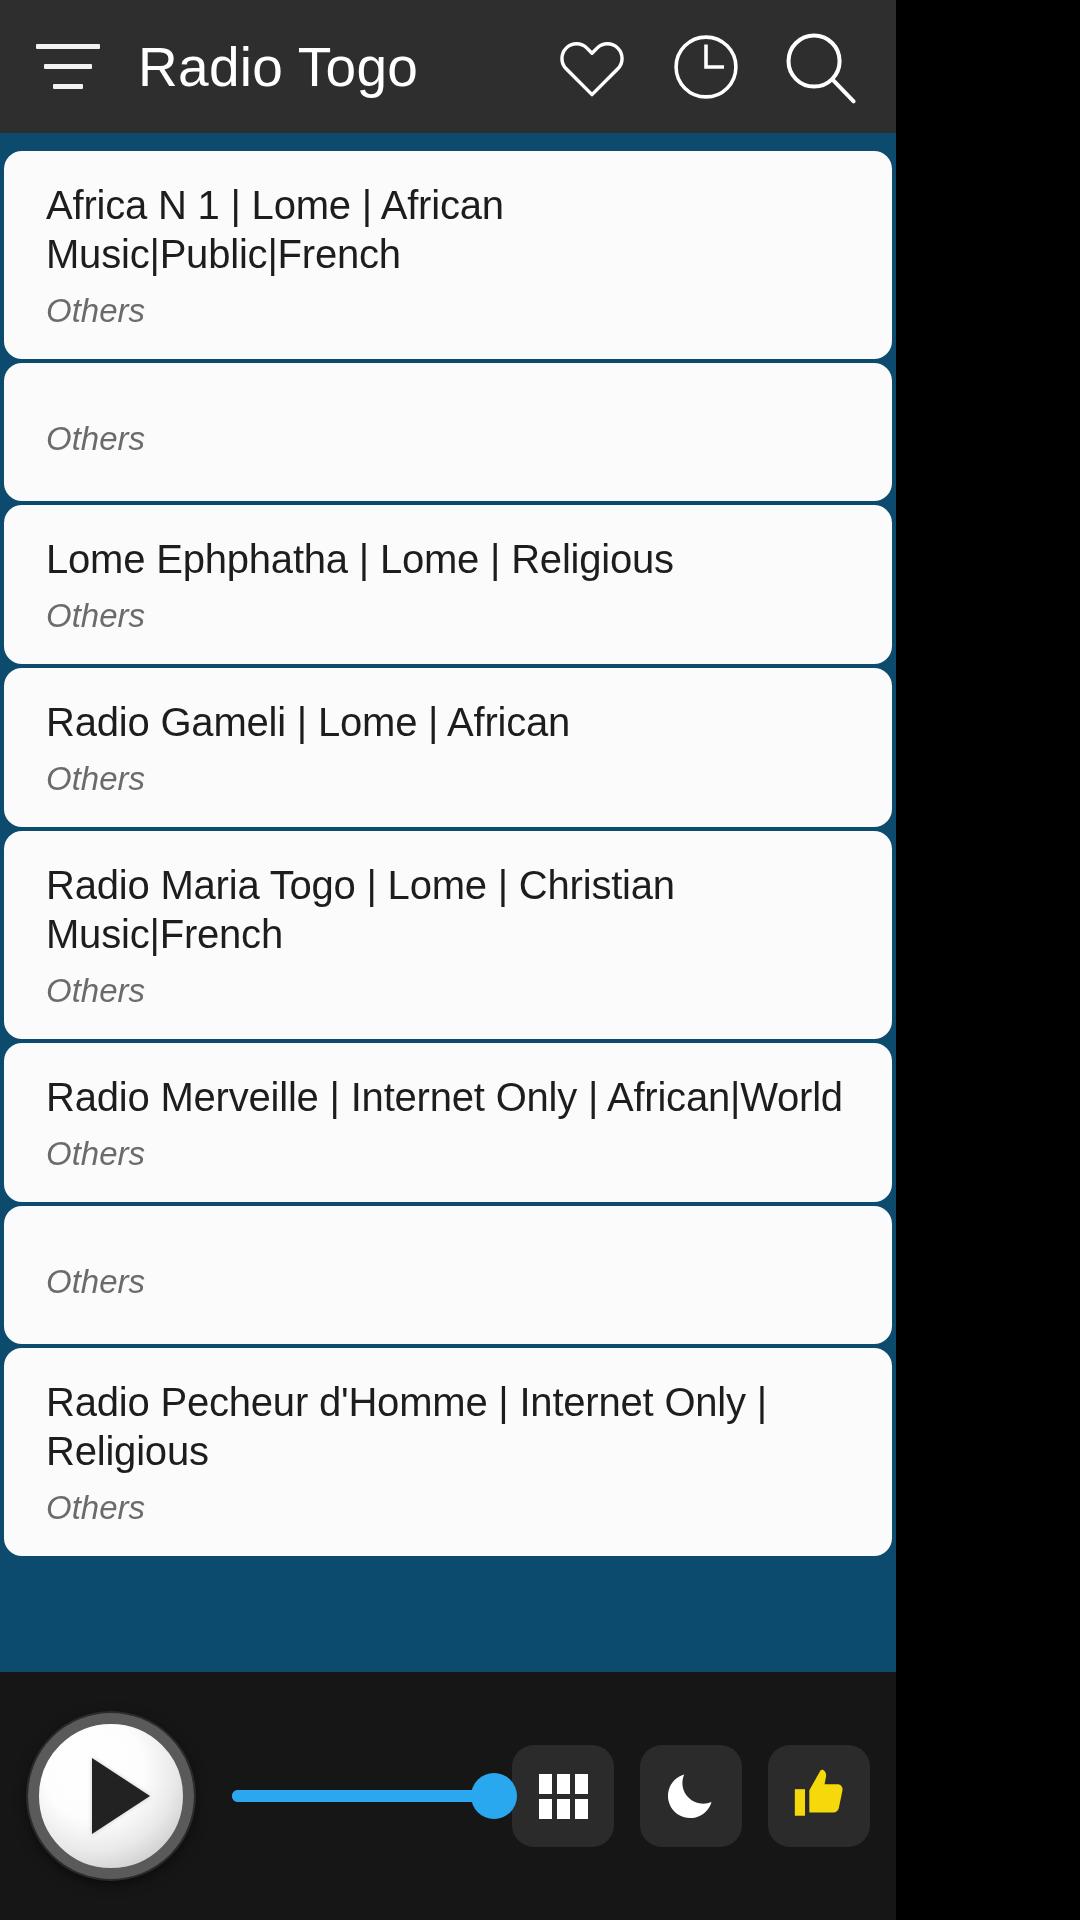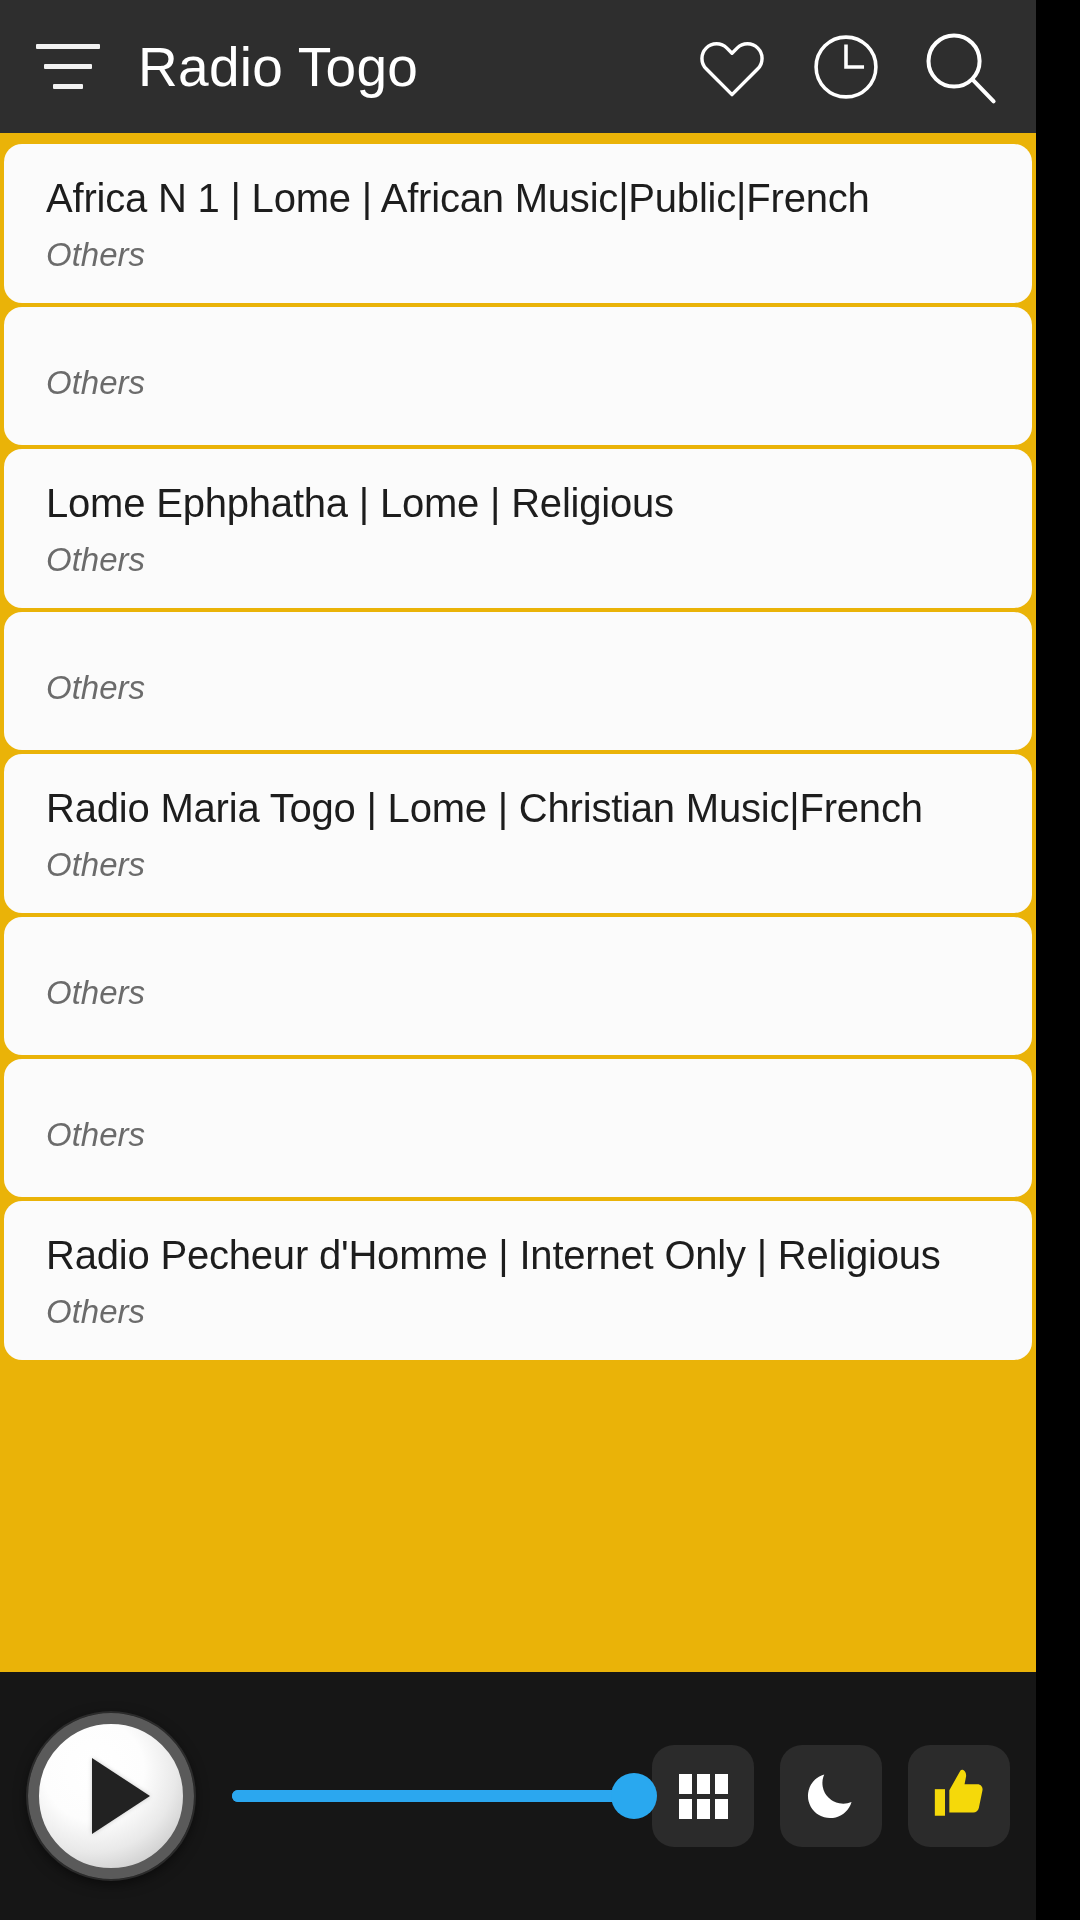--- a/index.html
+++ b/index.html
@@ -4,21 +4,21 @@
 <style>
   * { margin:0; padding:0; box-sizing:border-box; }
   html, body {
     width:1080px; height:1920px;
     background:#000;
     font-family:"Liberation Sans", sans-serif;
     overflow:hidden;
   }
   .phone {
     position:relative;
-    width:1036px; height:1920px;
+    width:896px; height:1920px;
     background:#000;
     display:flex; flex-direction:column;
   }
 
   
   .appbar {
     height:133px;
     background:#2e2e2e;
     display:flex; align-items:center;
     padding:0 22px 0 22px;
@@ -57,23 +57,23 @@
   .icon-btn {
     width:96px; height:96px;
     display:flex; align-items:center; justify-content:center;
     cursor:pointer;
   }
   .icon-btn svg { display:block; }
 
   
   .station-list {
     flex:1 1 auto;
-    background:#eab308;
+    background:#0c4a6e;
     overflow:hidden;
-    padding-top:5px;
+    padding-top:12px;
   }
   .station-card {
     background:#fbfbfb;
     border-radius:18px;
     margin:0 4px 4px 4px;
     padding:30px 42px 26px 42px;
     display:flex; flex-direction:column;
     justify-content:center;
     cursor:pointer;
     min-height:138px;
@@ -225,29 +225,31 @@
     <div class="station-card">
       <div class="station-sub">Others</div>
     </div>
 
     <div class="station-card">
       <div class="station-name">Lome Ephphatha | Lome | Religious</div>
       <div class="station-sub">Others</div>
     </div>
 
     <div class="station-card">
+      <div class="station-name">Radio Gameli | Lome | African</div>
       <div class="station-sub">Others</div>
     </div>
 
     <div class="station-card">
       <div class="station-name">Radio Maria Togo | Lome | Christian Music|French</div>
       <div class="station-sub">Others</div>
     </div>
 
     <div class="station-card">
+      <div class="station-name">Radio Merveille | Internet Only | African|World</div>
       <div class="station-sub">Others</div>
     </div>
 
     <div class="station-card">
       <div class="station-sub">Others</div>
     </div>
 
     <div class="station-card">
       <div class="station-name">Radio Pecheur d'Homme | Internet Only | Religious</div>
       <div class="station-sub">Others</div>

